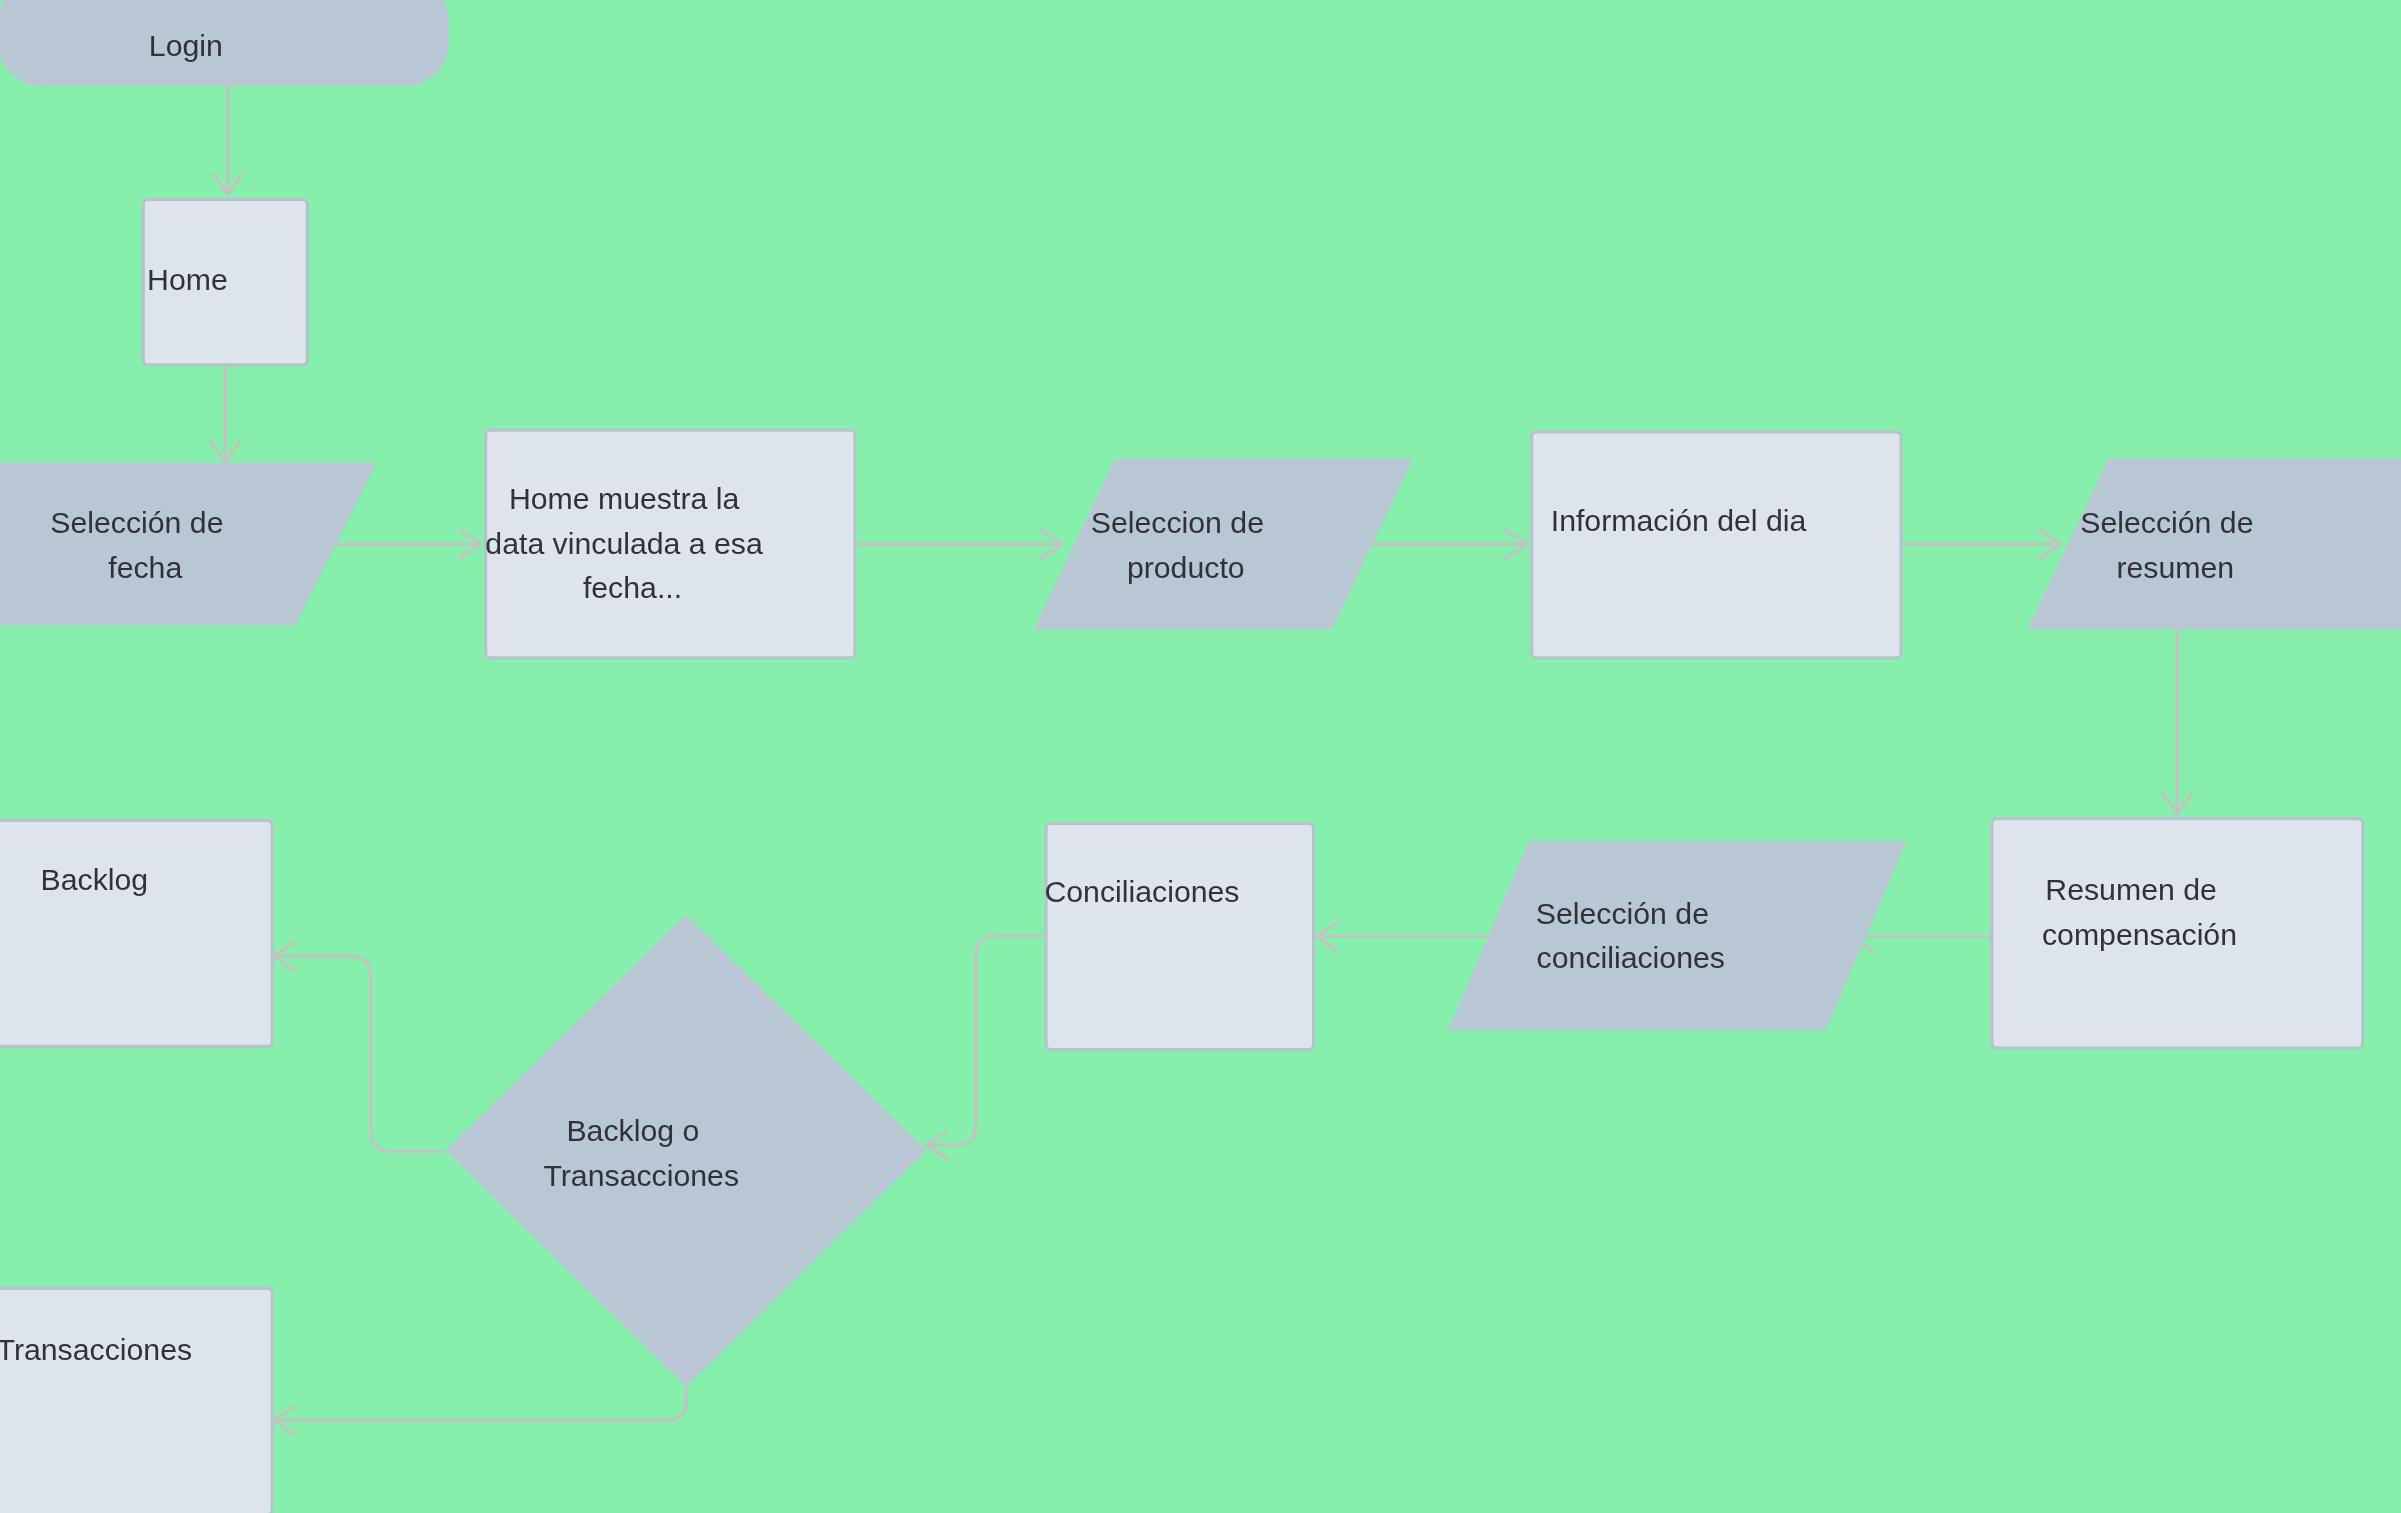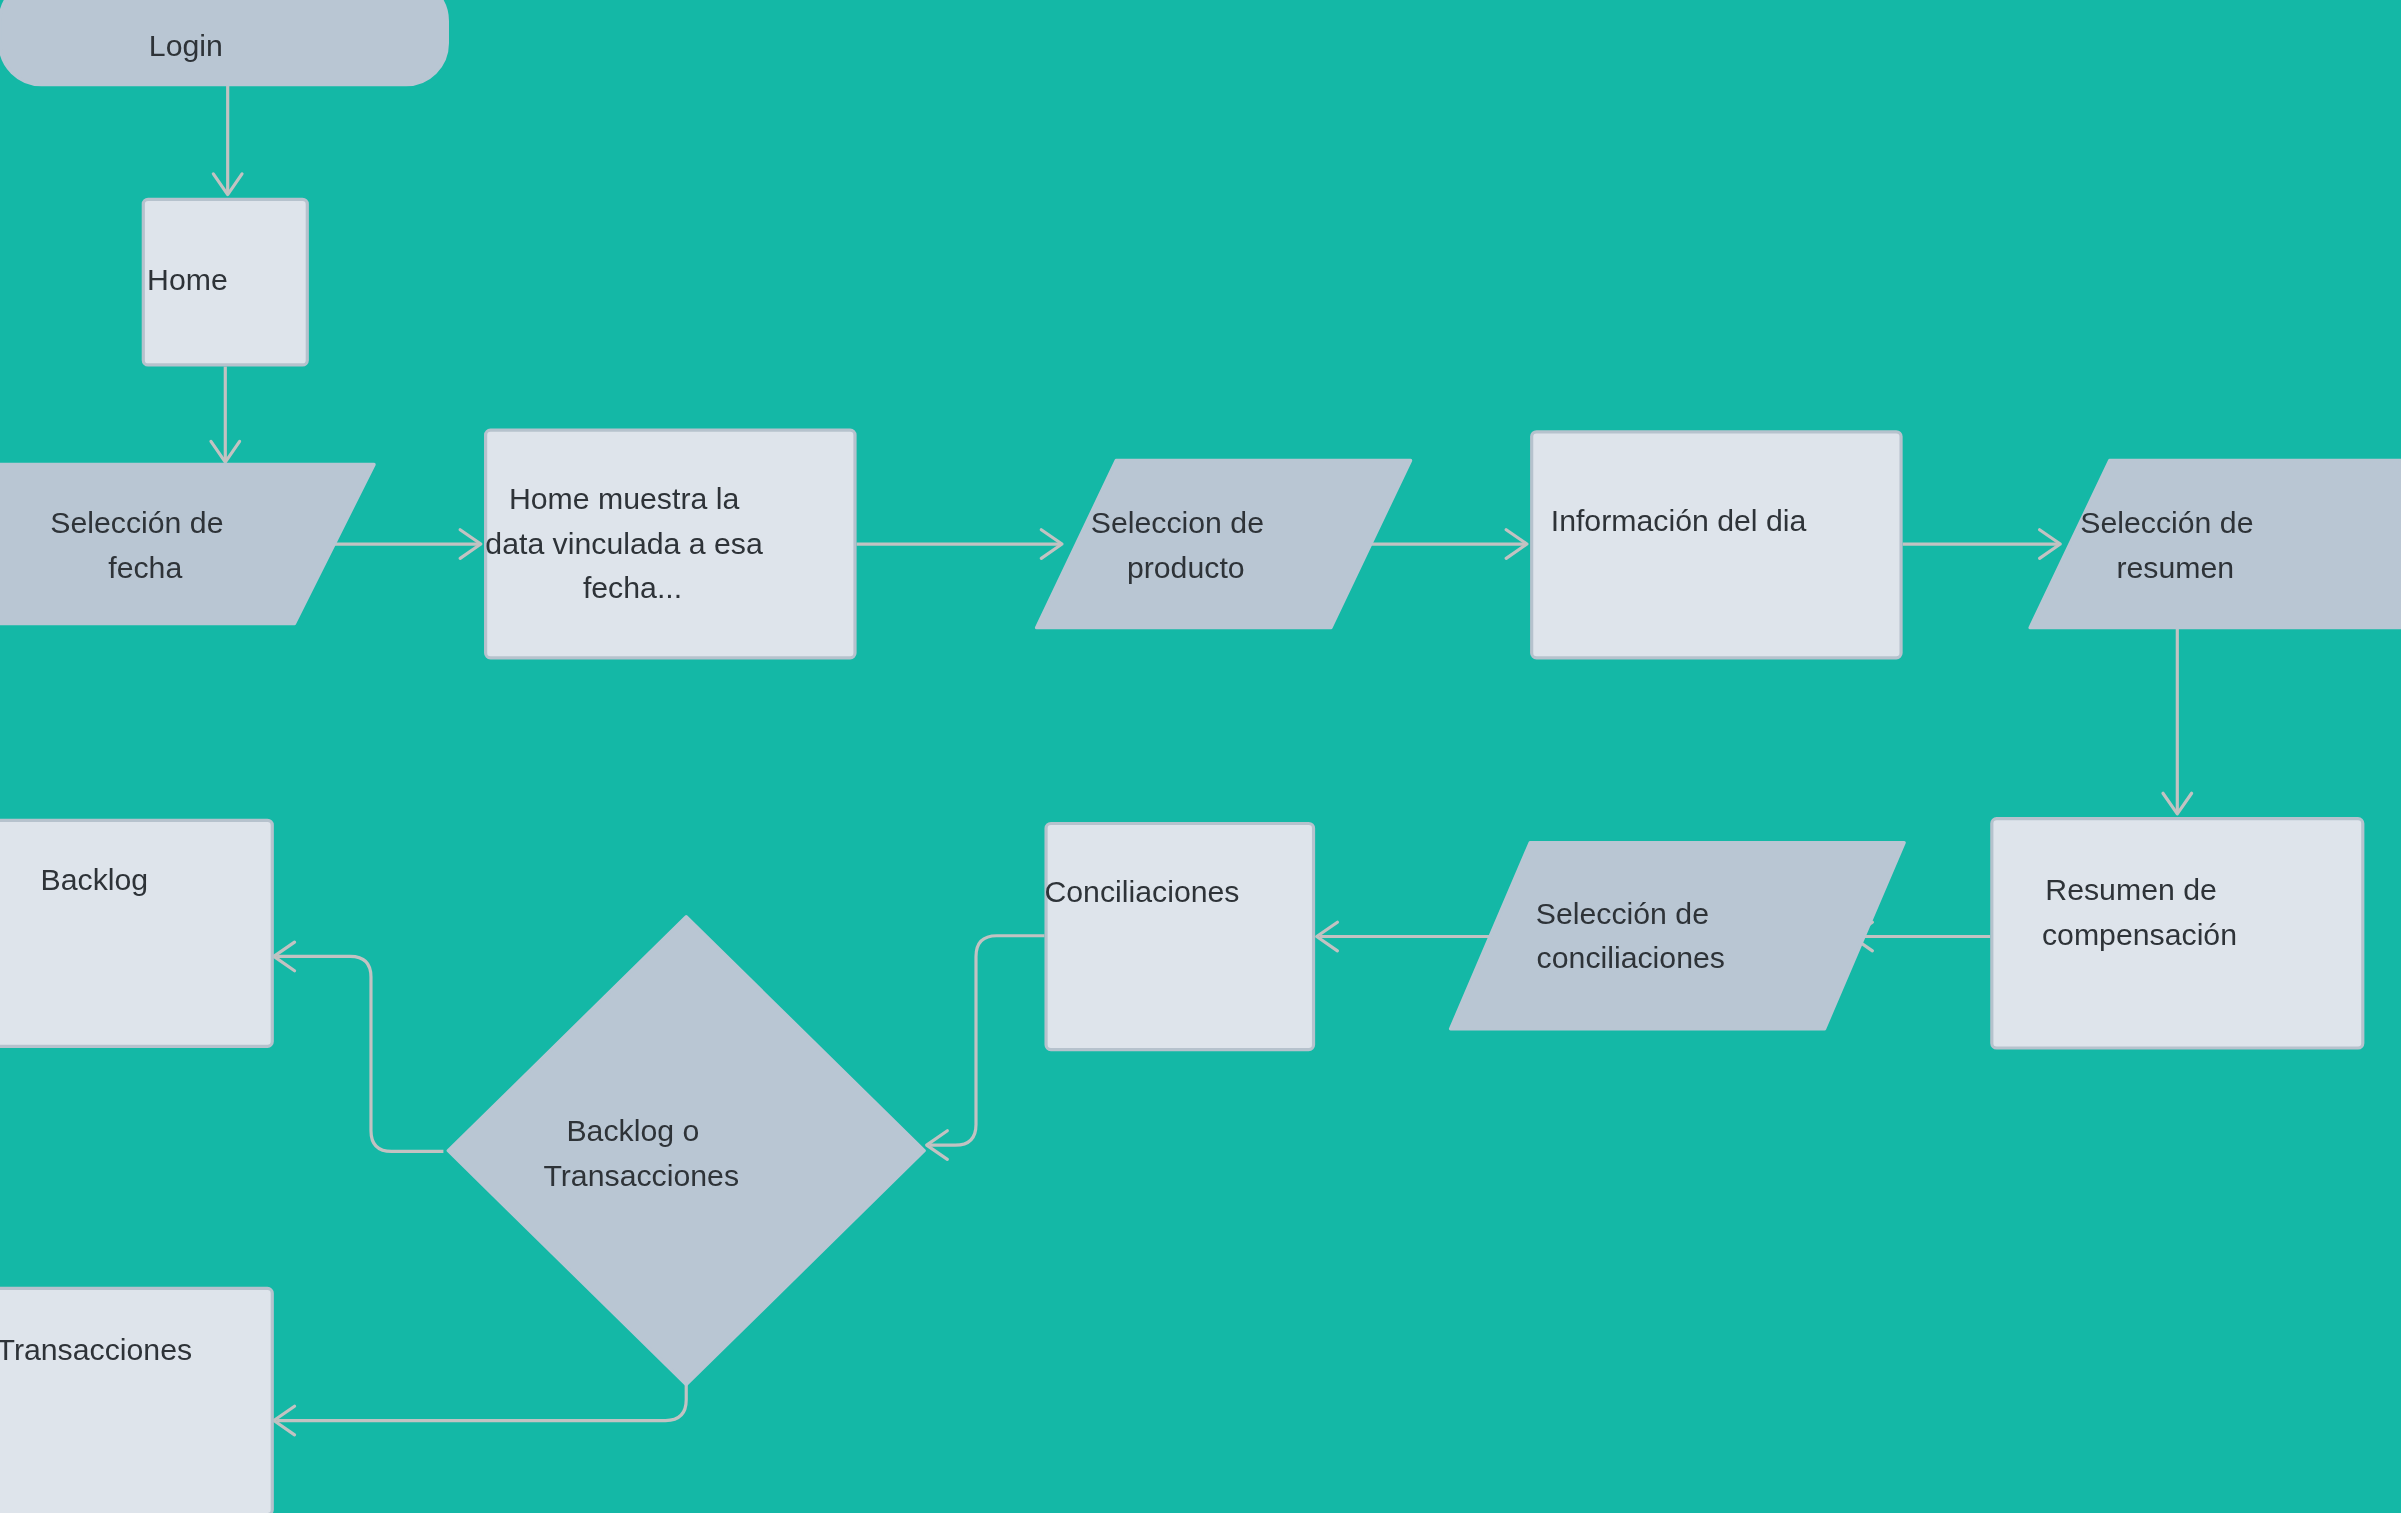--- a/index.html
+++ b/index.html
@@ -10,21 +10,21 @@
   body {
     width: 2401px;
     height: 1514px;
     overflow: hidden;
     font-family: "Liberation Sans", sans-serif;
   }
   #canvas {
     position: relative;
     width: 2401px;
     height: 1514px;
-    background: #14b8a6;
+    background: #86efac;
   }
   svg#flow {
     position: absolute;
     top: 0;
     left: 0;
     width: 2401px;
     height: 1514px;
     display: block;
   }
   .node-shape {

